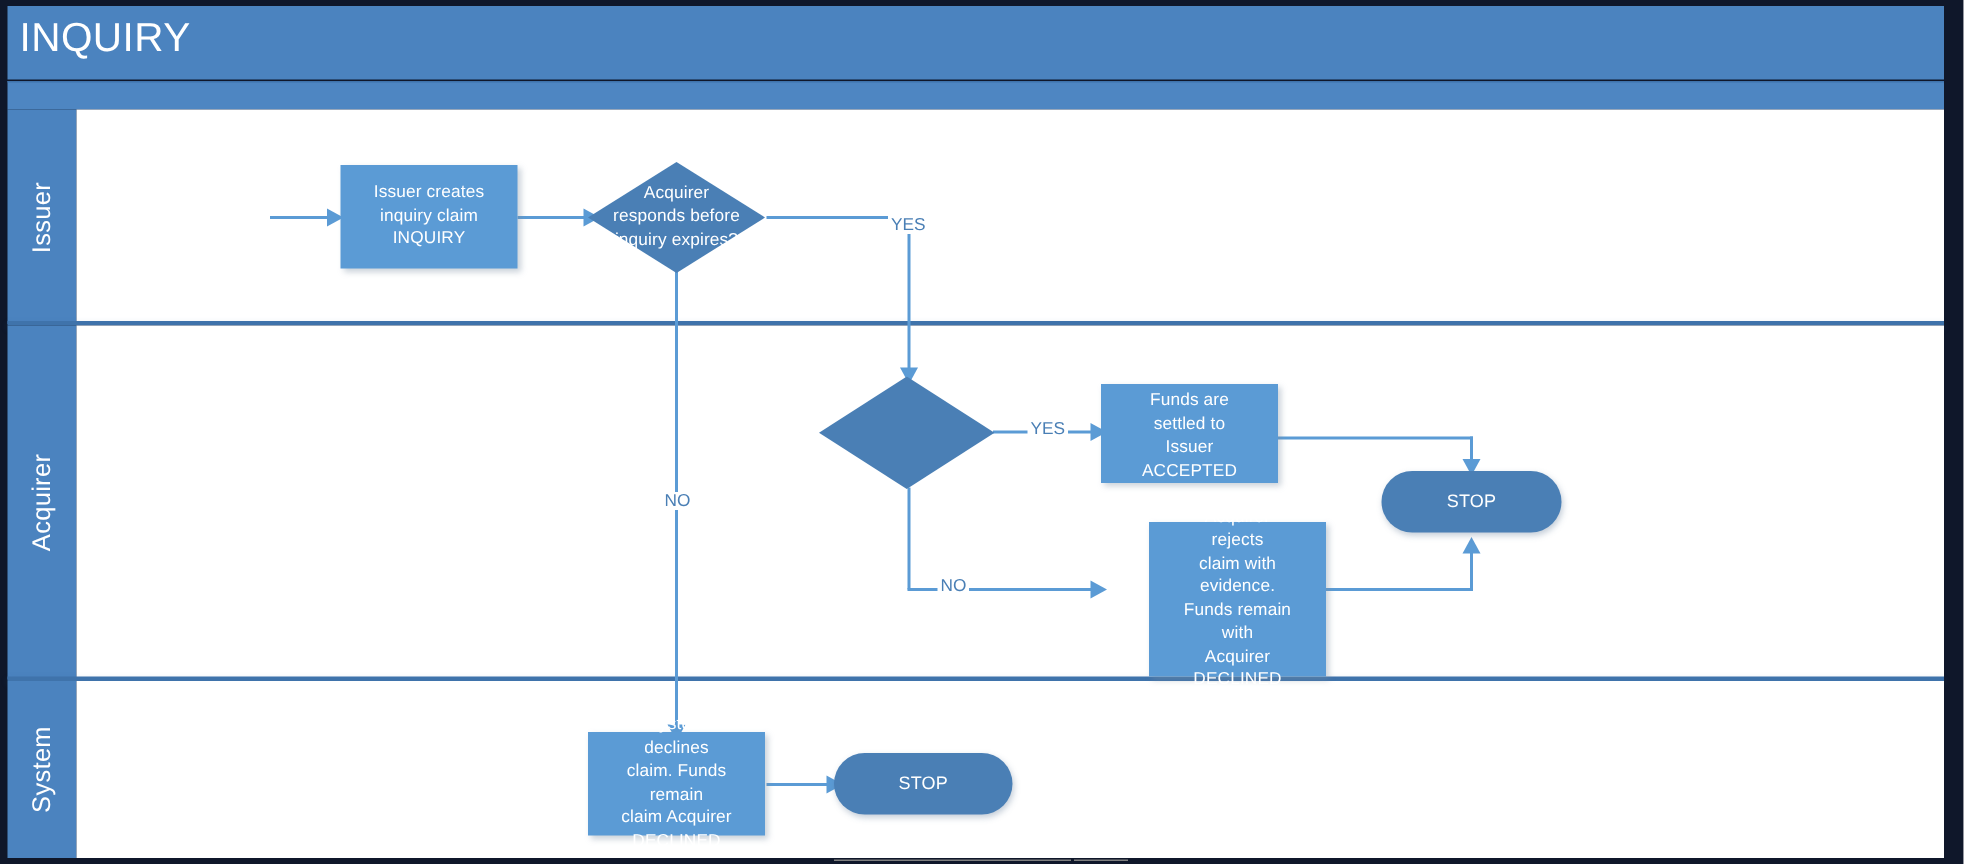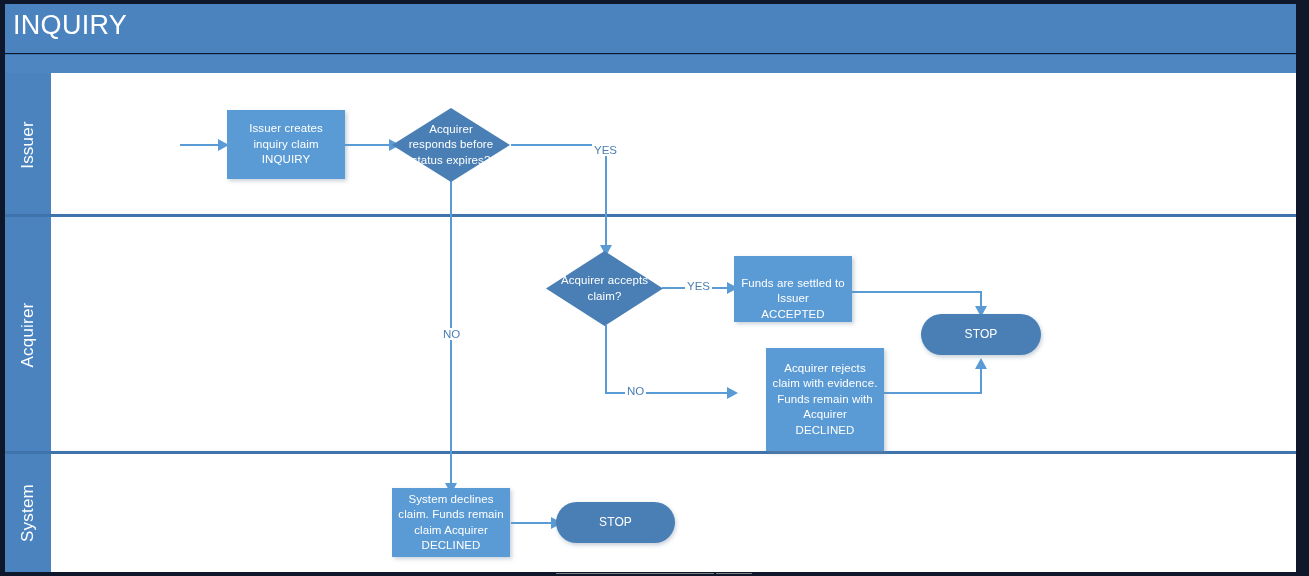--- a/index.html
+++ b/index.html
@@ -114,21 +114,21 @@
   }
   .node-pill {
     background: #4a7fb5;
     border-radius: 999px;
     box-shadow: 1px 2px 4px rgba(80,110,140,0.35);
     font-size: 12px;
   }
   .node-box {
     background: #5b9bd5;
     box-shadow: 2px 2px 4px rgba(120,140,160,0.40);
-    padding: 0 4px;
+    padding: 0 19px;
   }
   .node-diamond {
     background: transparent;
     box-shadow: none;
     overflow: visible;
   }
   .node-diamond .dia-shape {
     position: absolute;
     left: 0; top: 0;
     width: 100%; height: 100%;
@@ -260,30 +260,26 @@
       <div>inquiry claim</div>
       <div>INQUIRY</div>
     </div>
   </div>
 
   <div class="node node-diamond" style="left:392px; top:108px; width:118px; height:74px;">
     <div class="dia-shape"></div>
     <div class="dia-text">
       <div>Acquirer</div>
       <div>responds before</div>
-      <div>status expires?</div>
+      <div>inquiry expires?</div>
     </div>
   </div>
 
   <div class="node node-diamond" style="left:546px; top:251px; width:117px; height:75px;">
     <div class="dia-shape"></div>
-    <div class="dia-text" style="width:128%;">
-      <div>Acquirer accepts</div>
-      <div>claim?</div>
-    </div>
   </div>
 
   <div class="node node-box" style="left:734px; top:256px; width:118px; height:66px;align-items:flex-end;">
     <div>
       <div>Funds are settled to</div>
       <div>Issuer</div>
       <div>ACCEPTED</div>
     </div>
   </div>
 

